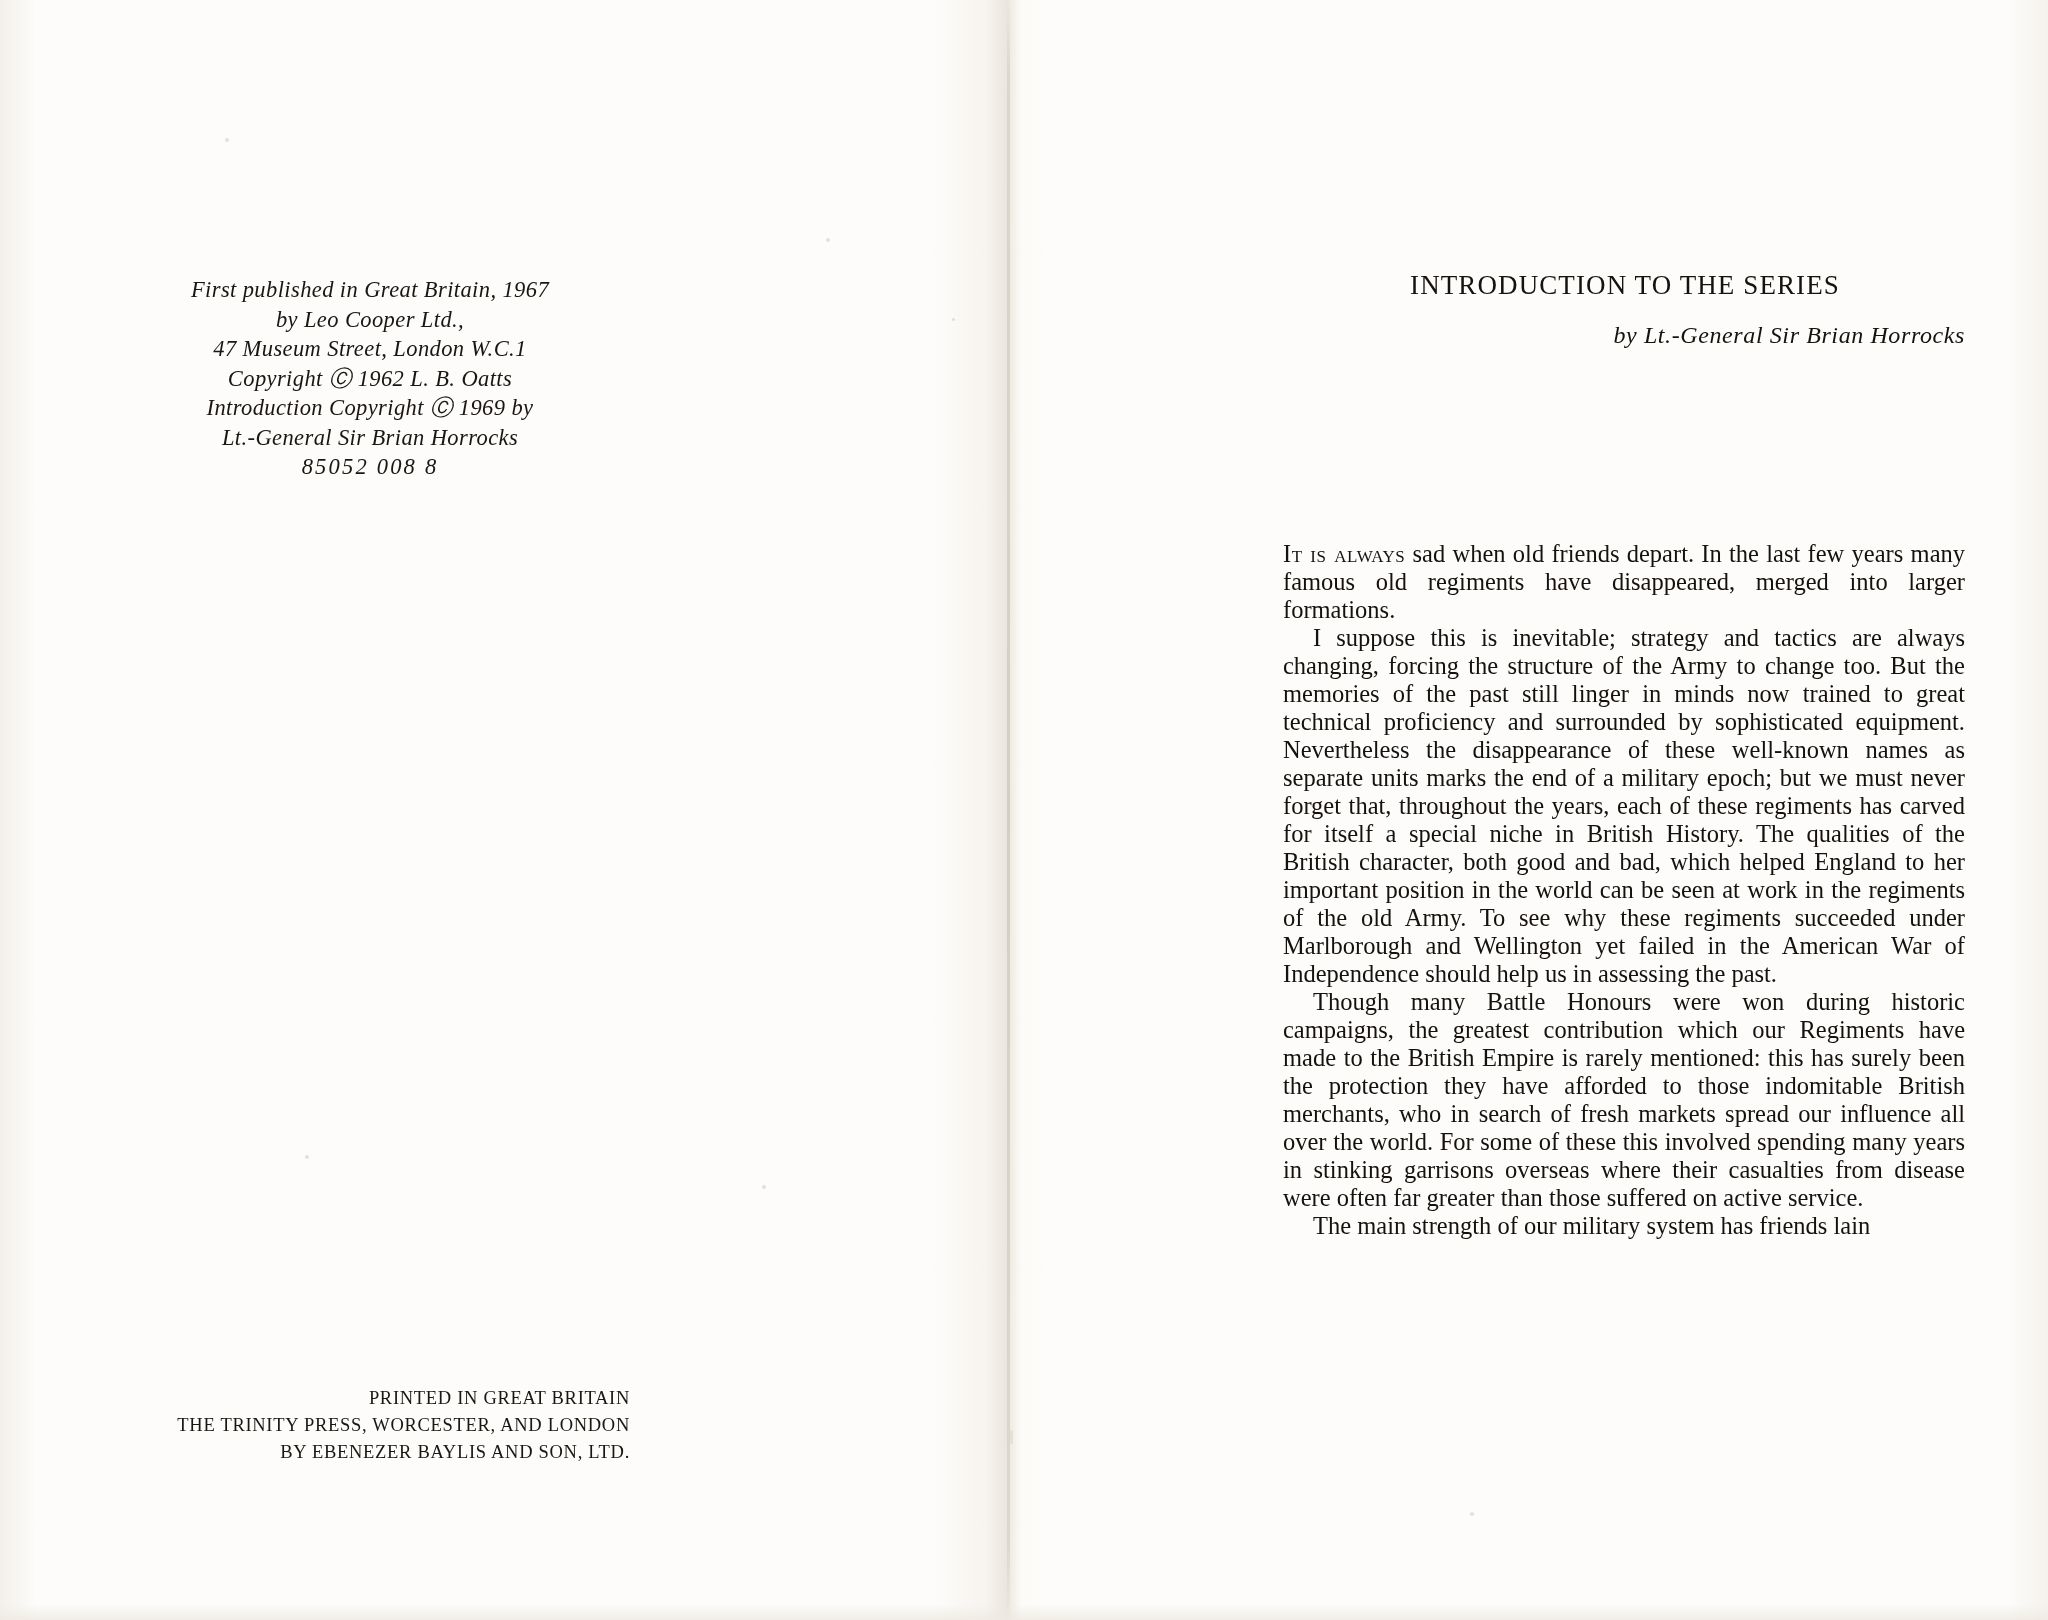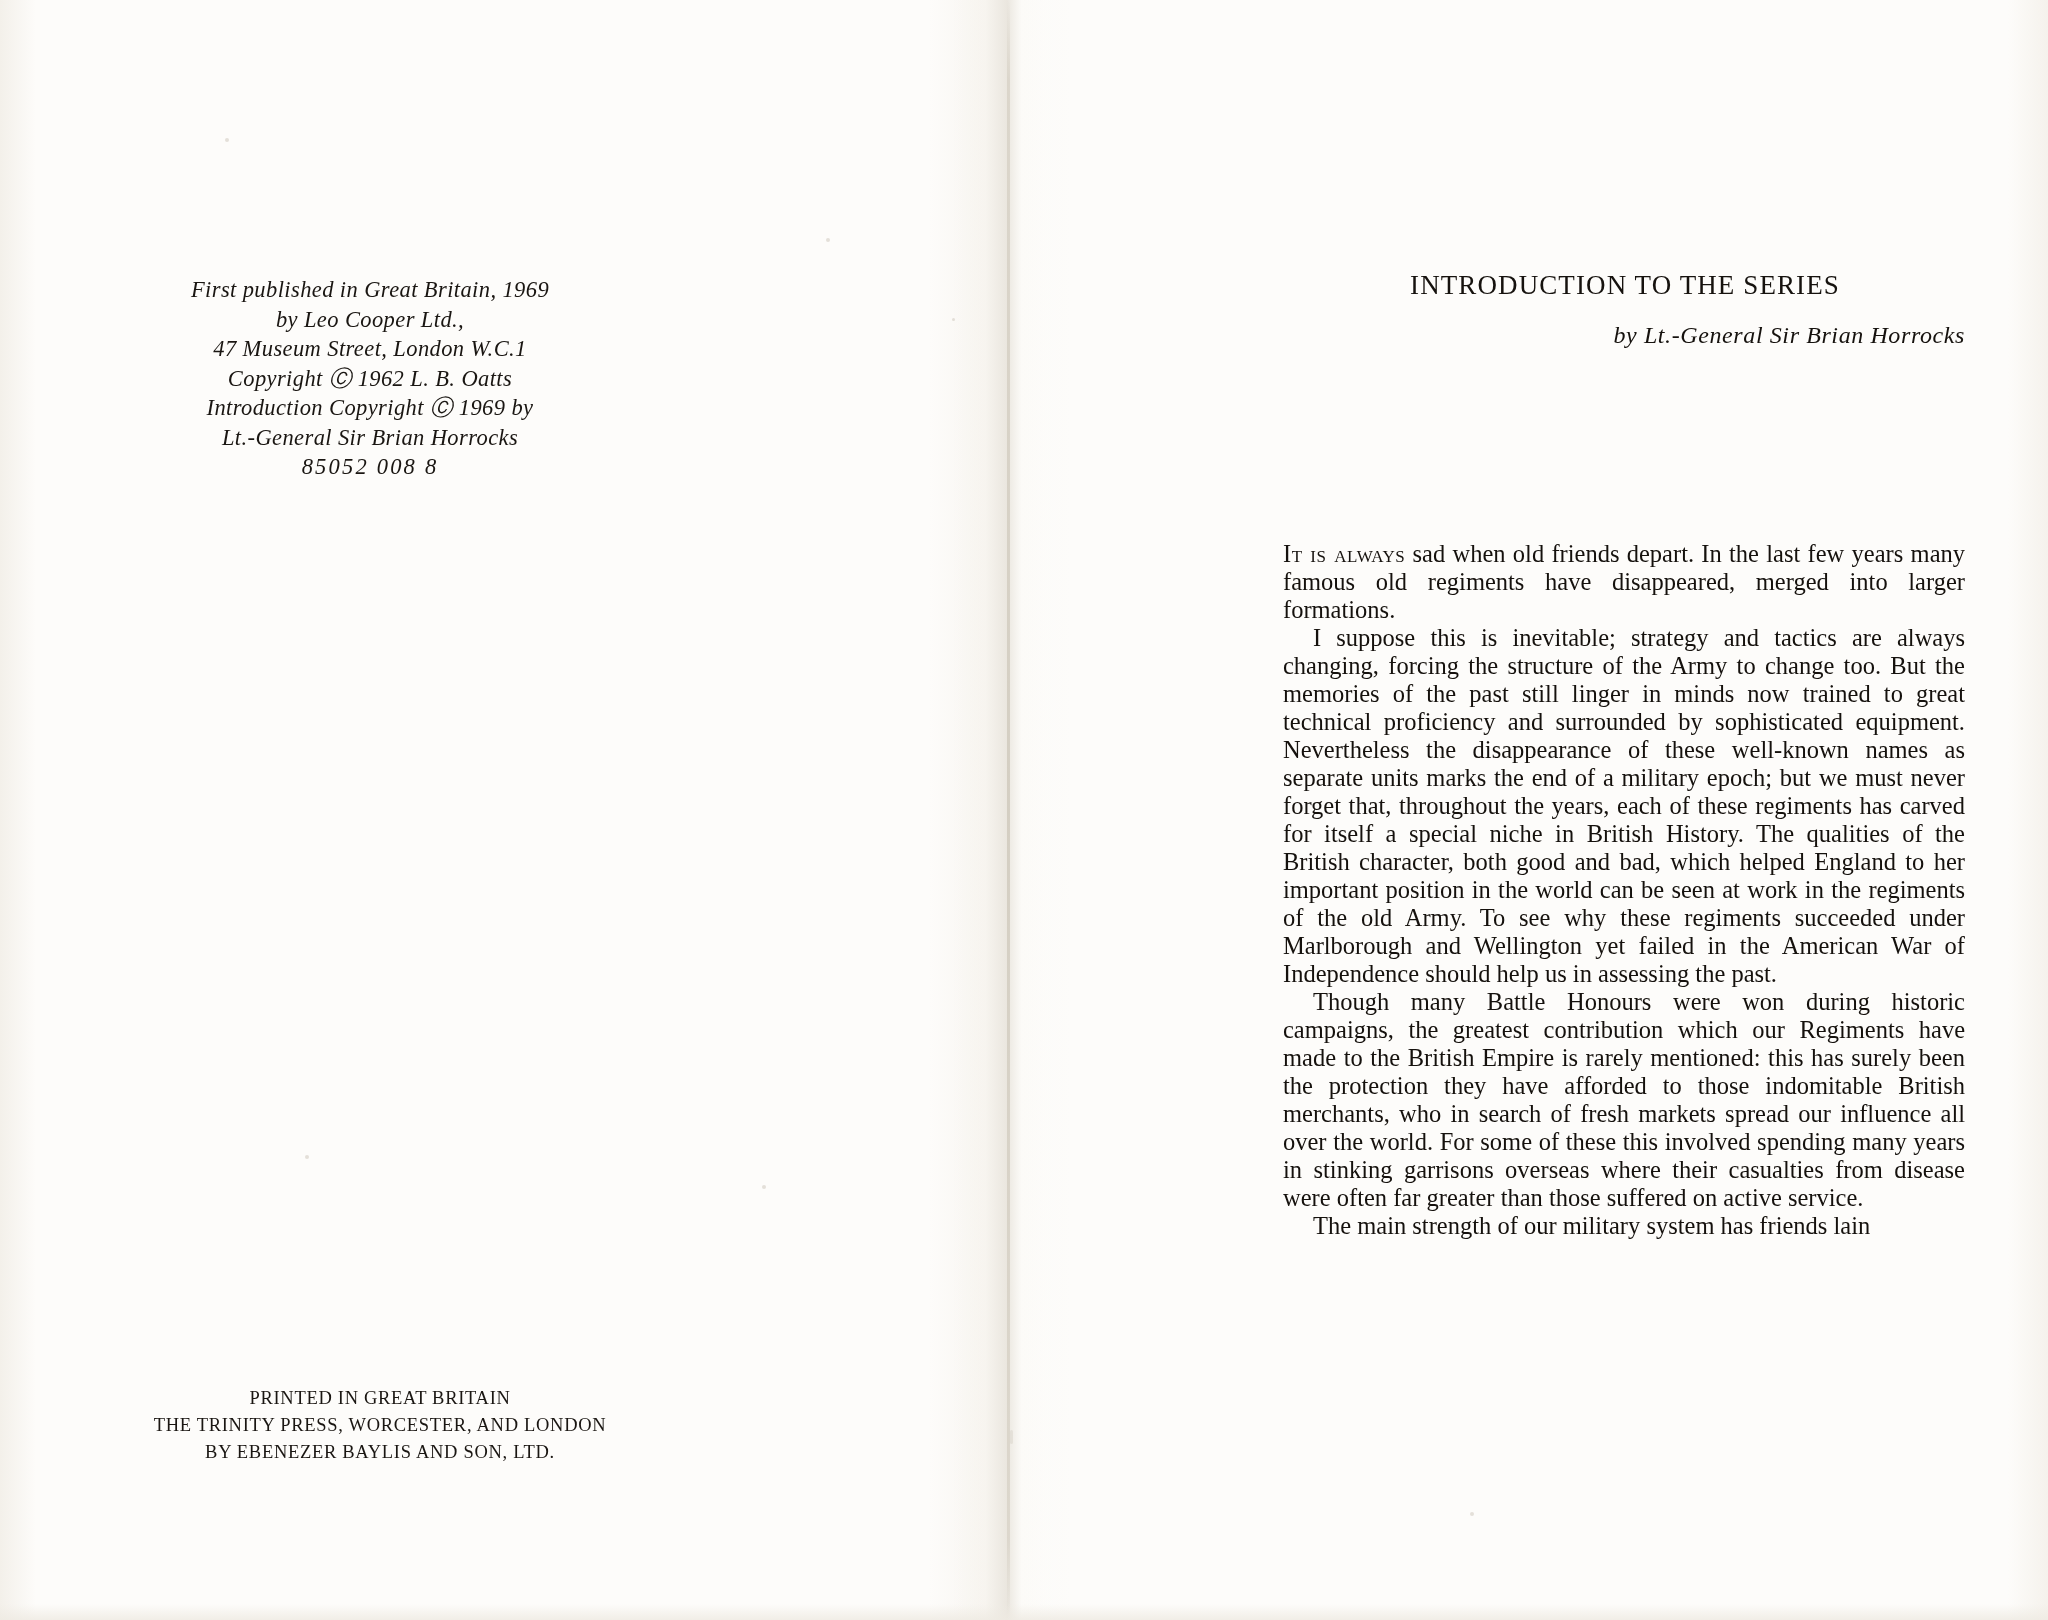--- a/index.html
+++ b/index.html
@@ -118,21 +118,21 @@
     top: 1385px;
     width: 500px;
     text-align: center;
     font-size: 18.5px;
     line-height: 27px;
     letter-spacing: .7px;
     font-variant: small-caps;
     text-transform: uppercase;
     color: #1a1612;
   }
-  .printed-block .line { white-space: nowrap; }
+  .printed-block .line { white-space: nowrap; text-align: right; }
 
   
   .intro-heading {
     position: absolute;
     left: 1285px;
     top: 270px;
     width: 680px;
     text-align: center;
     font-size: 27px;
     letter-spacing: 1.1px;
@@ -186,21 +186,21 @@
 
   <div class="speck" style="left:225px;  top:138px;  width:4px;  height:4px;"></div>
   <div class="speck" style="left:826px;  top:238px;  width:4px;  height:4px;"></div>
   <div class="speck" style="left:952px;  top:318px;  width:3px;  height:3px;"></div>
   <div class="speck" style="left:305px;  top:1155px; width:4px;  height:4px;"></div>
   <div class="speck" style="left:762px;  top:1185px; width:4px;  height:4px;"></div>
   <div class="speck" style="left:1470px; top:1512px; width:4px;  height:4px;"></div>
   <div class="speck" style="left:1010px; top:1430px; width:3px;  height:14px; border-radius:2px; opacity:.35;"></div>
 
   <div class="copyright-block">
-    <div class="line">First published in Great Britain, 1969</div>
+    <div class="line">First published in Great Britain, 1967</div>
     <div class="line">by Leo Cooper Ltd.,</div>
     <div class="line">47 Museum Street, London W.C.1</div>
     <div class="line">Copyright Ⓒ 1962 L. B. Oatts</div>
     <div class="line">Introduction Copyright Ⓒ 1969 by</div>
     <div class="line">Lt.-General Sir Brian Horrocks</div>
     <div class="line isbn">85052 008 8</div>
   </div>
 
   <div class="printed-block">
     <div class="line">PRINTED IN GREAT BRITAIN</div>

